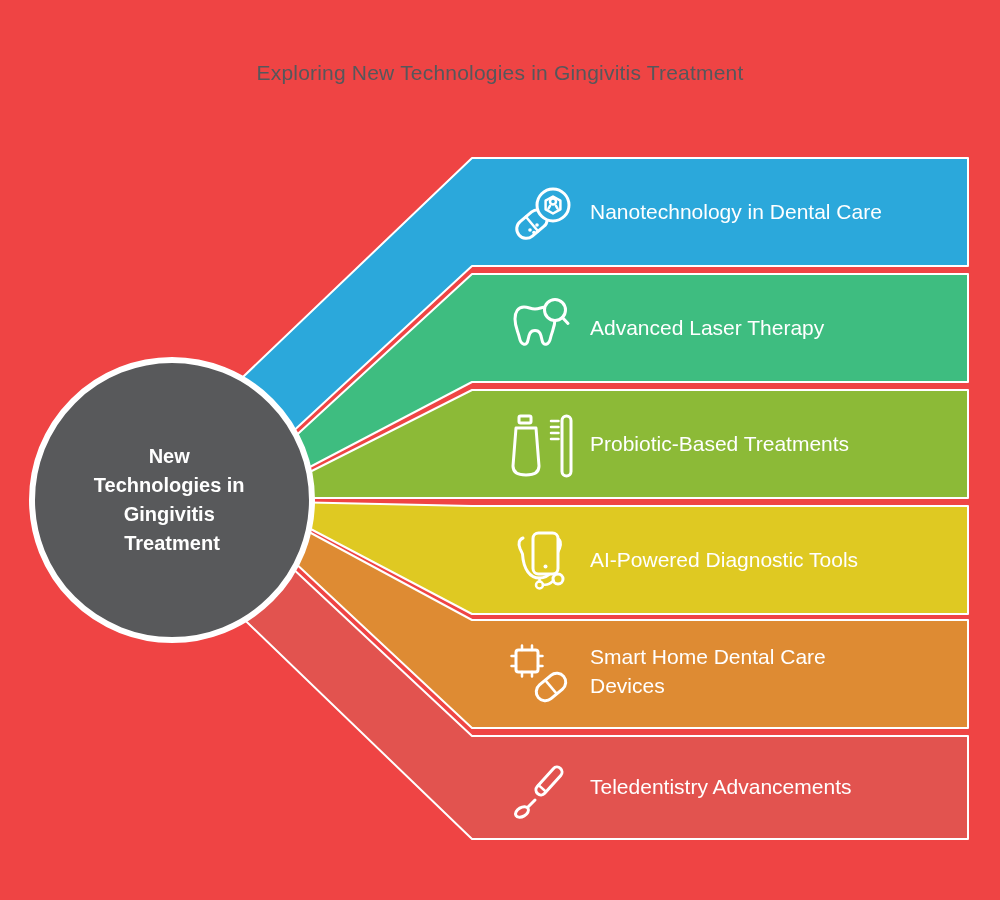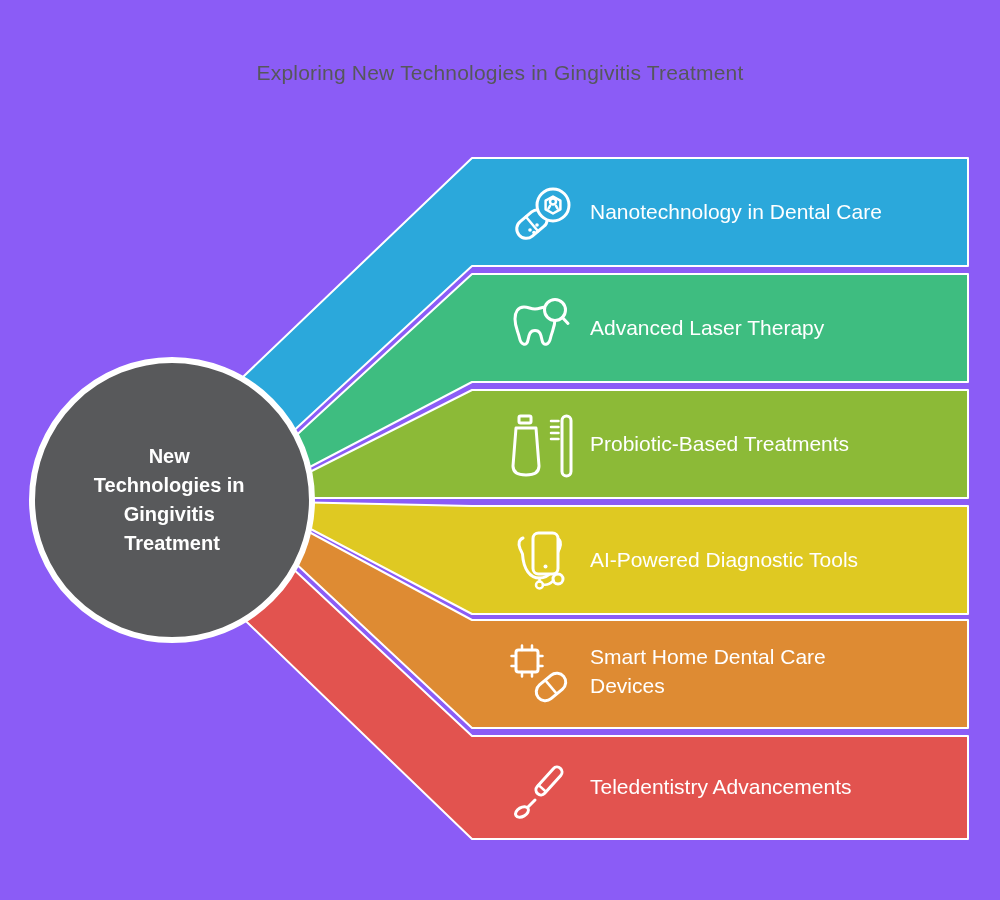--- a/index.html
+++ b/index.html
@@ -1,16 +1,16 @@
 <!DOCTYPE html>
 <html><head>
 <meta charset="utf-8">
 <style>
   html,body{margin:0;padding:0;background:#fff;}
-  .canvas{width:1000px;height:900px;position:relative;background:#8b5cf6;overflow:hidden;}
+  .canvas{width:1000px;height:900px;position:relative;background:#ef4444;overflow:hidden;}
   svg{display:block;}
   svg text{font-family:"Liberation Sans","DejaVu Sans",sans-serif;}
   .title-text{font-size:21px;fill:#56575B;letter-spacing:.2px;}
   .band-shape{stroke:#fff;stroke-width:2;stroke-linejoin:round;}
   .band-label{fill:#fff;font-size:21px;}
   .icon{fill:none;stroke:#fff;stroke-width:3;stroke-linecap:round;stroke-linejoin:round;}
   .center-circle{stroke:#fff;stroke-width:6;}
   .center-label{fill:#fff;font-size:20px;font-weight:bold;text-anchor:middle;}
 </style>
 </head>

